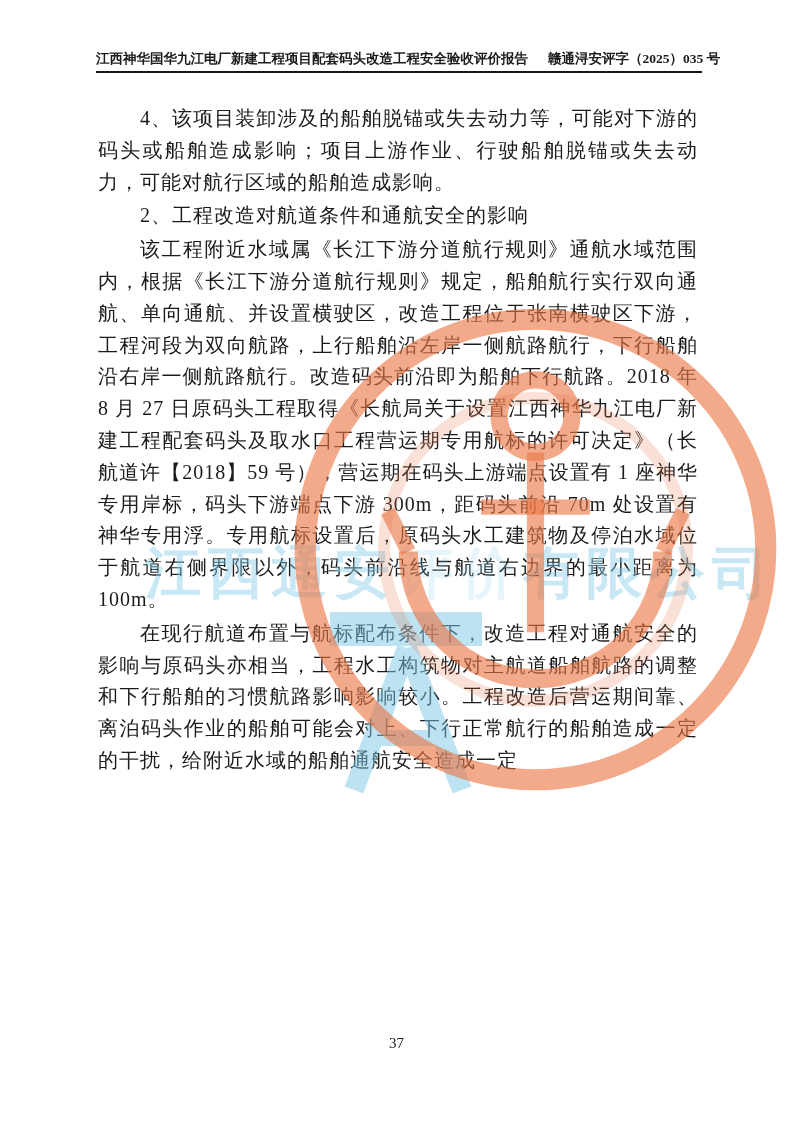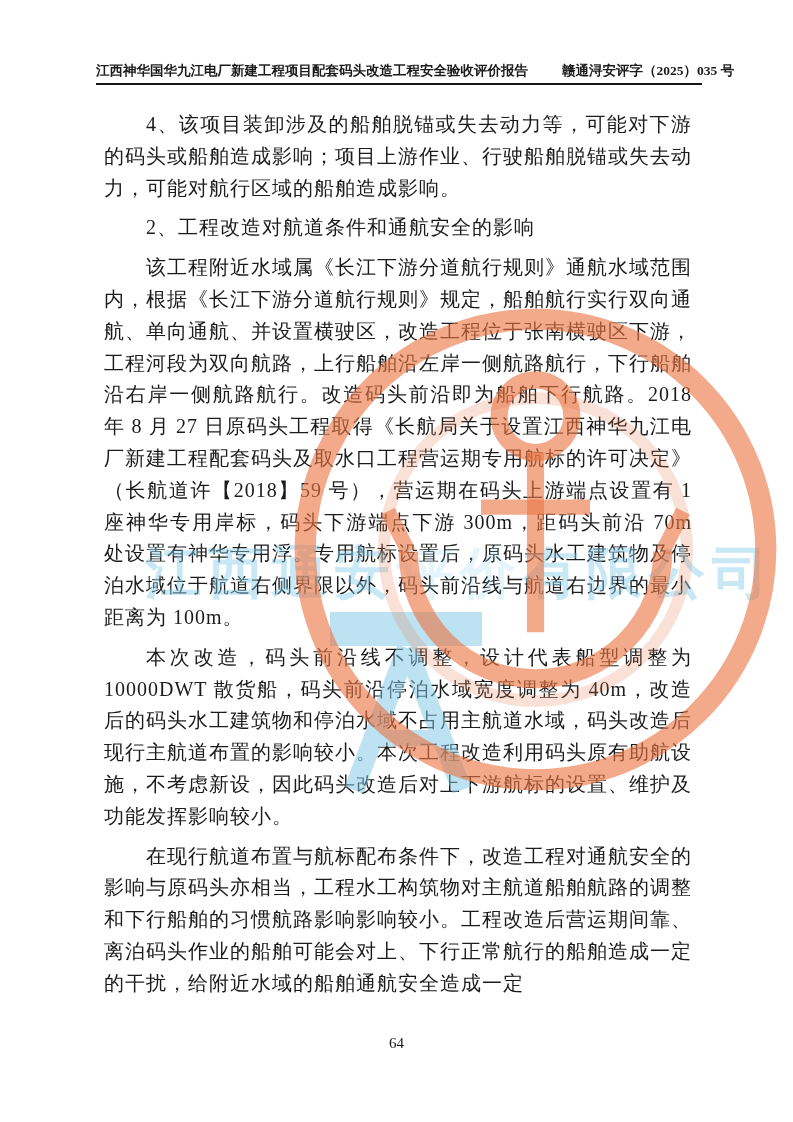--- a/index.html
+++ b/index.html
@@ -13,46 +13,46 @@
     height: 1122px;
     background: #ffffff;
     overflow: hidden;
     font-family: "Liberation Serif", "DejaVu Serif", serif;
     color: #1b1b1b;
   }
   
   .header {
     position: absolute;
     left: 96px;
-    top: 62px;
+    top: 50px;
     width: 606px;
     display: flex;
     justify-content: space-between;
     align-items: flex-end;
     font-size: 13.5px;
     font-weight: bold;
     border-bottom: 2px solid #161616;
     padding-bottom: 3px;
     white-space: nowrap;
   }
-  .header .doc-no { margin-left: 34px; }
+  .header .doc-no { margin-left: 20px; }
   
   .doc-body {
     position: absolute;
     left: 96px;
     top: 101px;
     width: 604px;
     font-size: 20px;
     line-height: 31.8px;
     letter-spacing: 1px;
     text-align: justify;
     text-justify: inter-character;
   }
   .doc-body p {
-    margin: 8px;
+    margin: 2px;
     padding: 0;
     text-indent: 42px;
   }
   
   .page-num {
     position: absolute;
     left: 0;
     top: 1035px;
     width: 100%;
     text-align: center;
@@ -83,21 +83,20 @@
 
   <div class="header">
     <span>江西神华国华九江电厂新建工程项目配套码头改造工程安全验收评价报告</span>
     <span class="doc-no">赣通浔安评字（2025）035 号</span>
   </div>
 
   <div class="doc-body">
     <p>4、该项目装卸涉及的船舶脱锚或失去动力等，可能对下游的码头或船舶造成影响；项目上游作业、行驶船舶脱锚或失去动力，可能对航行区域的船舶造成影响。</p>
     <p>2、工程改造对航道条件和通航安全的影响</p>
     <p>该工程附近水域属《长江下游分道航行规则》通航水域范围内，根据《长江下游分道航行规则》规定，船舶航行实行双向通航、单向通航、并设置横驶区，改造工程位于张南横驶区下游，工程河段为双向航路，上行船舶沿左岸一侧航路航行，下行船舶沿右岸一侧航路航行。改造码头前沿即为船舶下行航路。2018 年 8 月 27 日原码头工程取得《长航局关于设置江西神华九江电厂新建工程配套码头及取水口工程营运期专用航标的许可决定》（长航道许【2018】59 号），营运期在码头上游端点设置有 1 座神华专用岸标，码头下游端点下游 300m，距码头前沿 70m 处设置有神华专用浮。专用航标设置后，原码头水工建筑物及停泊水域位于航道右侧界限以外，码头前沿线与航道右边界的最小距离为 100m。</p>
-    <p>本次改造，码头前沿线不调整，设计代表船型调整为 10000DWT 散货船，码头前沿停泊水域宽度调整为 40m，改造后的码头水工建筑物和停泊水域不占用主航道水域，码头改造后现行主航道布置的影响较小。本次工程改造利用码头原有助航设施，不考虑新设，因此码头改造后对上下游航标的设置、维护及功能发挥影响较小。</p>
     <p>在现行航道布置与航标配布条件下，改造工程对通航安全的影响与原码头亦相当，工程水工构筑物对主航道船舶航路的调整和下行船舶的习惯航路影响影响较小。工程改造后营运期间靠、离泊码头作业的船舶可能会对上、下行正常航行的船舶造成一定的干扰，给附近水域的船舶通航安全造成一定</p>
   </div>
 
   <div class="wm wm-company">
     <span>江西通安</span><span class="mid">评价</span><span>有限公司</span>
   </div>
 
   <svg class="wm wm-ta" width="170" height="190" viewBox="0 0 170 190">
     <g stroke="#7ec9e6" opacity="0.5" fill="none">
       <rect x="8" y="6" width="152" height="34" fill="#7ec9e6" stroke="none"></rect>
@@ -115,15 +114,15 @@
         <circle cx="250" cy="120" r="36" stroke-width="17"></circle>
         <path d="M250 156 L250 334" stroke-width="17"></path>
         <path d="M196 210 L304 210" stroke-width="15"></path>
         <path d="M124 254 A126 126 0 0 0 376 254" stroke-width="19"></path>
         <path d="M124 254 L104 214" stroke-width="15"></path>
         <path d="M376 254 L396 214" stroke-width="15"></path>
       </g>
     </g>
   </svg>
 
-  <div class="page-num">64</div>
+  <div class="page-num">37</div>
 
 </div>
 
 </body></html>

